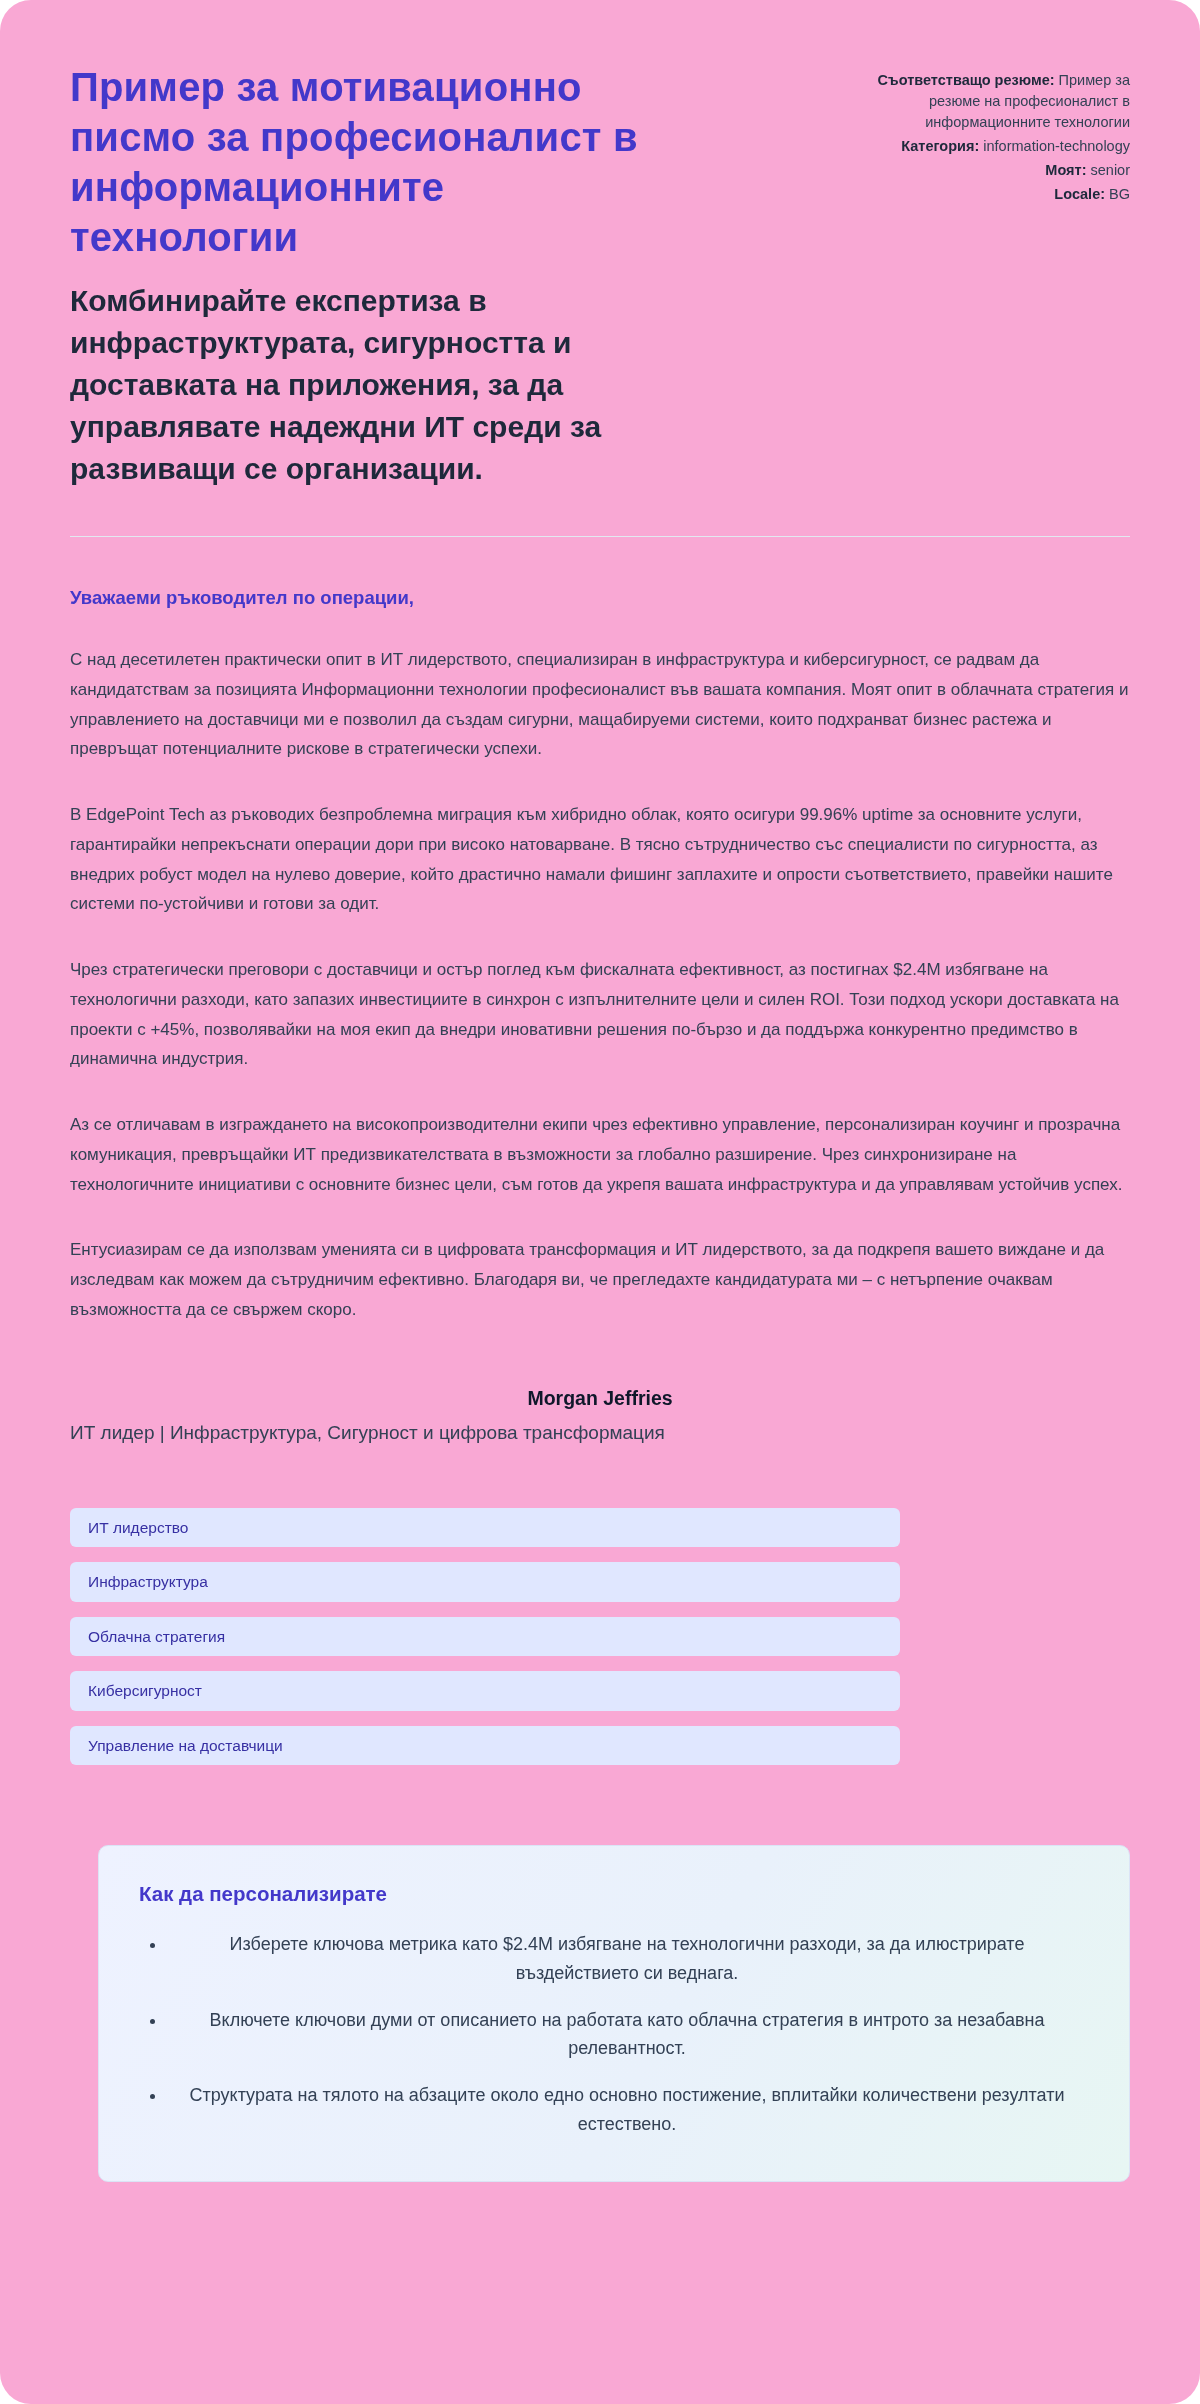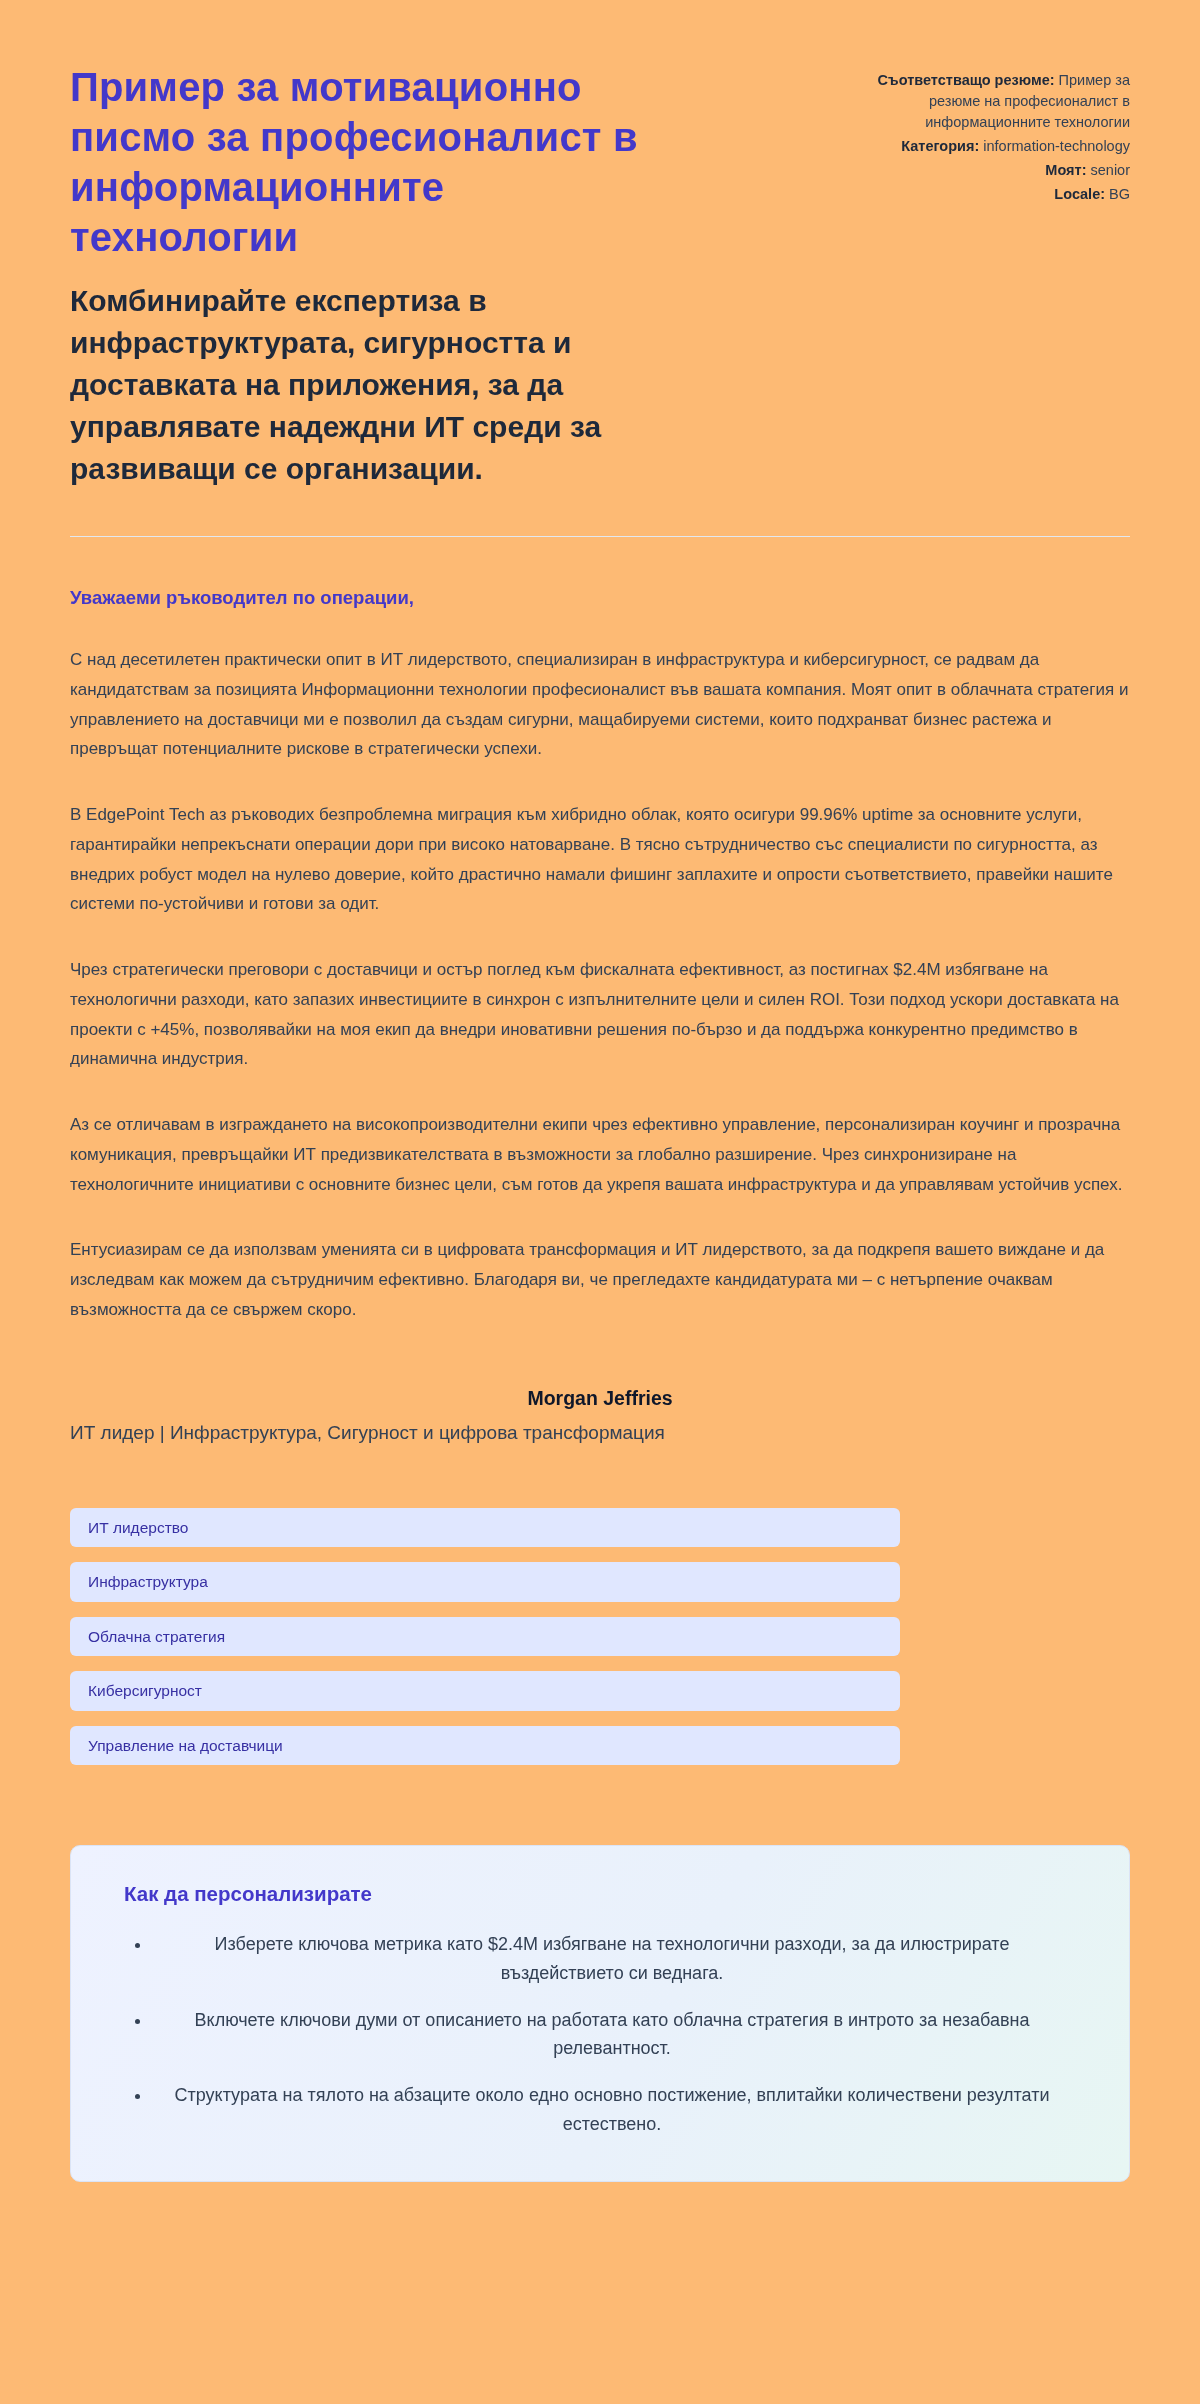--- a/index.html
+++ b/index.html
@@ -7,21 +7,22 @@
   html, body { margin: 0; padding: 0; background: #ffffff; }
   body {
     font-family: "Liberation Sans", "DejaVu Sans", sans-serif;
     color: #334155;
   }
   .page {
     width: 1200px;
     min-height: 2404px;
     margin: 0 auto;
     padding: 62px 70px 70px;
-    background: #fdba74;
+    background: #f9a8d4;
+    border-radius: 31px;
   }
 
   
   .header {
     display: flex;
     justify-content: space-between;
     align-items: flex-start;
     gap: 40px;
   }
   .header-left { max-width: 580px; }
@@ -104,21 +105,22 @@
     border-radius: 6px;
     white-space: nowrap;
   }
 
   
   .tips {
     margin-top: 80px;
     border: 1px solid #dbe4f6;
     border-radius: 10px;
     background: linear-gradient(120deg, #eef2ff 0%, #e9f1fb 55%, #e7f6f3 100%);
-    padding: 36px 53px 42px;
+    padding: 36px 40px 42px;
+    margin-left: 28px;
   }
   .tips-title {
     margin: 0 0 24px;
     font-size: 20.5px;
     font-weight: 700;
     color: #4338ca;
   }
   .tips-list {
     margin: 0;
     padding-left: 28px;

